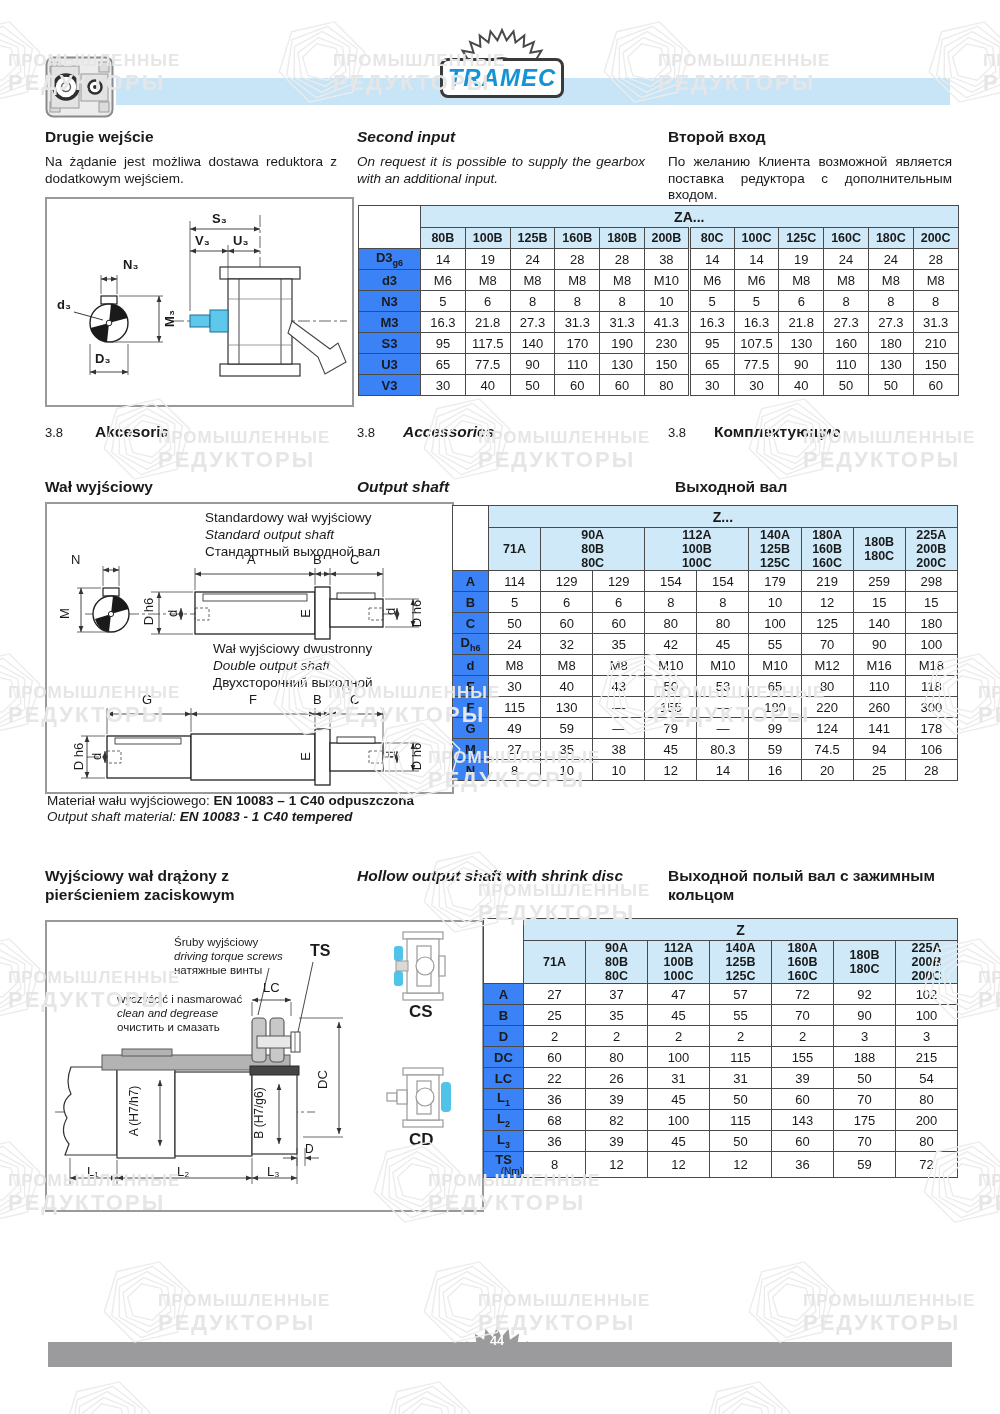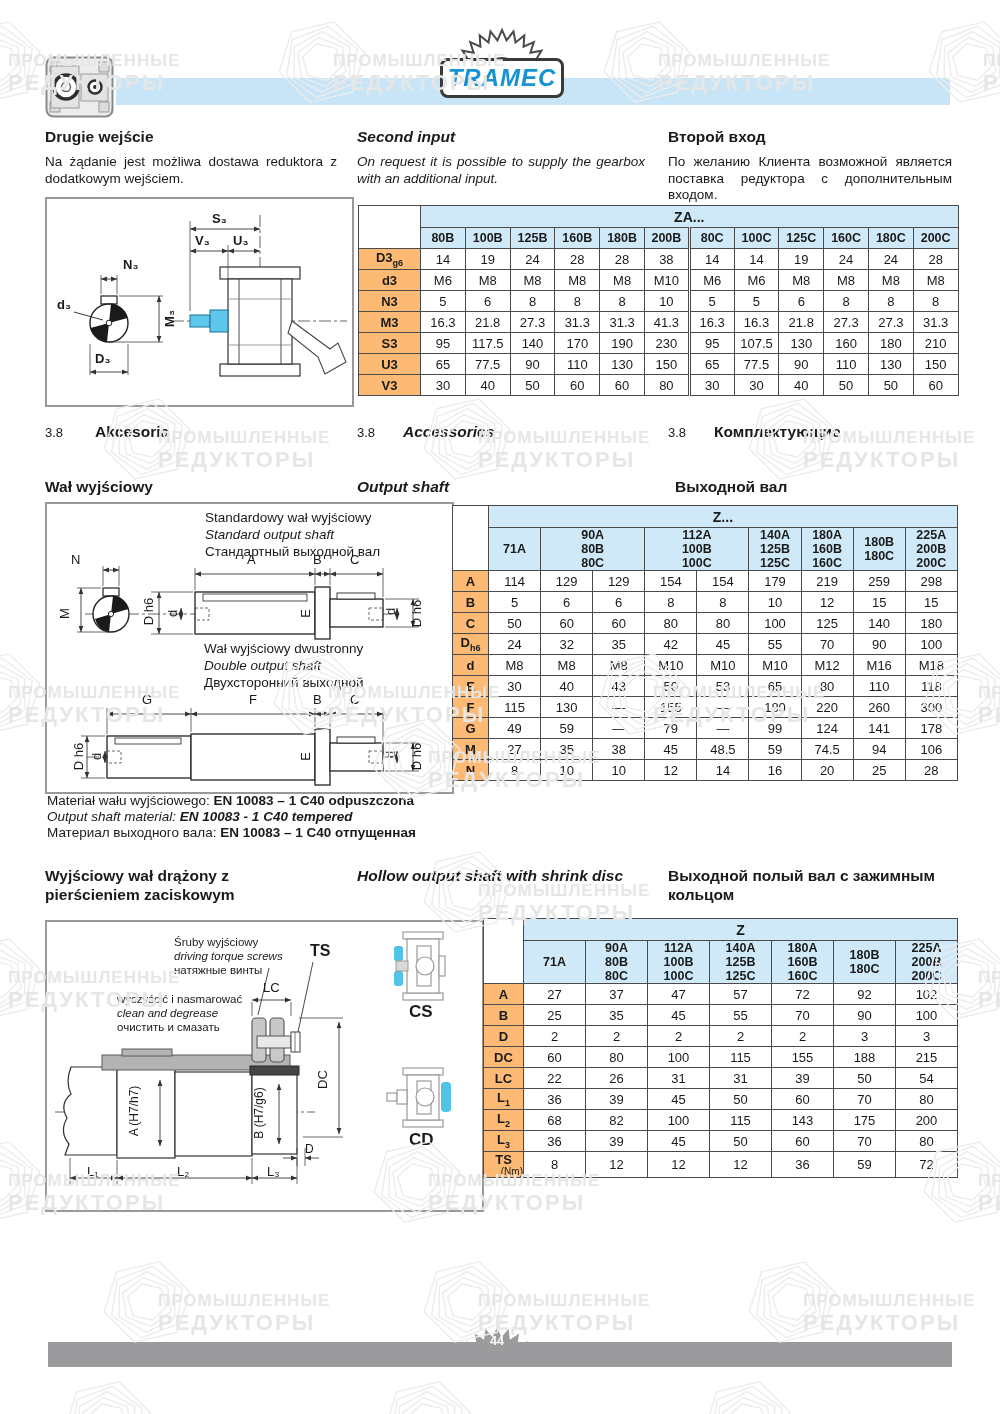--- a/index.html
+++ b/index.html
@@ -34,21 +34,21 @@
   .cap{position:absolute;font-size:13.5px;line-height:17px;white-space:nowrap;}
   .ann{position:absolute;font-size:11.5px;line-height:14px;white-space:nowrap;}
   .mat{position:absolute;font-size:13.5px;line-height:16px;white-space:nowrap;}
   .mat b{font-weight:bold;}
   
   .tmount{position:absolute;}
   table.tbl{border-collapse:collapse;table-layout:fixed;font-size:13px;}
   .tbl td{border:1px solid #4a4a4a;text-align:center;vertical-align:middle;padding:0;height:20px;background:#fff;}
   .tbl td.group-hdr{background:#cfe9f8;font-weight:bold;font-size:14px;height:21px;}
   .tbl td.col-hdr{background:#cfe9f8;font-weight:bold;font-size:12.5px;line-height:14px;}
-  .tbl td.row-label{background:#fdba74;font-weight:bold;margin-top:32px;}
+  .tbl td.row-label{background:#3b82f6;font-weight:bold;margin-top:32px;}
   .tbl td.corner{background:#fff;}
   .tbl td.sep-l{border-left:3px double #4a4a4a;}
   .tbl sub{font-size:9px;}
   .tbl .note{font-weight:normal;font-size:10px;line-height:10px;text-align:right;}
   
   .foot-bar{position:absolute;left:48px;top:1342px;width:904px;height:25px;background:#9b9b9d;z-index:1;}
   .foot-gear{position:absolute;left:442px;top:1322px;z-index:1;}
   .pageno{position:absolute;left:442px;top:1334px;width:110px;text-align:center;color:#fff;
           font-weight:bold;font-size:12.5px;z-index:3;}
 </style>
@@ -323,21 +323,21 @@
   <div class="sechead" style="left:45px;top:478px;">Wał wyjściowy</div>
   <div class="sechead it" style="left:357px;top:478px;">Output shaft</div>
   <div class="sechead" style="left:675px;top:478px;">Выходной вал</div>
 
   <div class="draw" style="left:45px;top:502px;width:405px;height:288px;">
     <div class="cap" style="left:158px;top:5px;">
       <div>Standardowy wał wyjściowy</div>
       <div class="it">Standard output shaft</div>
       <div>Стандартный выходной вал</div>
     </div>
-    <div class="cap" style="left:157px;top:136px;">
+    <div class="cap" style="left:166px;top:136px;">
       <div>Wał wyjściowy dwustronny</div>
       <div class="it">Double output shaft</div>
       <div>Двухсторонний выходной</div>
     </div>
     <svg id="d2" width="405" height="288">
       <line x1="38" y1="110" x2="352" y2="110" stroke="#555" stroke-width="0.9" stroke-dasharray="12 3 3 3"></line>
       <rect x="56" y="84" width="16" height="8" fill="#fff" stroke="#222" stroke-width="1.2"></rect>
       <circle cx="64" cy="110" r="18" fill="#fff" stroke="#222" stroke-width="1.4"></circle>
       <path d="M64,110 L66,92 A18,18 0 0 1 81.5,105 Z" fill="#1a1a1a"></path>
       <path d="M64,110 L62,128 A18,18 0 0 1 48,115 Z" fill="#1a1a1a"></path>
@@ -600,21 +600,21 @@
             <td>124</td>
             <td>141</td>
             <td>178</td>
           </tr>
           <tr>
             <td class="row-label"><span>M</span></td>
             <td>27</td>
             <td>35</td>
             <td>38</td>
             <td>45</td>
-            <td>48.5</td>
+            <td>80.3</td>
             <td>59</td>
             <td>74.5</td>
             <td>94</td>
             <td>106</td>
           </tr>
           <tr>
             <td class="row-label"><span>N</span></td>
             <td>8</td>
             <td>10</td>
             <td>10</td>
@@ -629,24 +629,20 @@
       </table>
     </div>
 
   <div class="mat" style="left:47px;top:793px;">
     <span>Materiał wału wyjściowego:</span>
     <b>EN 10083 – 1 C40 odpuszczona</b>
   </div>
   <div class="mat it" style="left:47px;top:809px;">
     <span>Output shaft material:</span>
     <b>EN 10083 - 1 C40 tempered</b>
-  </div>
-  <div class="mat" style="left:47px;top:825px;">
-    <span>Материал выходного вала:</span>
-    <b>EN 10083 – 1 C40 отпущенная</b>
   </div>
 
   <div class="sechead" style="left:45px;top:866px;width:280px;line-height:19px;">Wyjściowy wał drążony z pierścieniem zaciskowym</div>
   <div class="sechead it" style="left:357px;top:866px;width:280px;line-height:19px;">Hollow output shaft with shrink disc</div>
   <div class="sechead" style="left:668px;top:866px;width:280px;line-height:19px;">Выходной полый вал с зажимным кольцом</div>
 
   <div class="draw" style="left:45px;top:920px;width:435px;height:288px;">
     <div class="ann" style="left:127px;top:13px;">
       <div>Śruby wyjściowy</div>
       <div class="it">driving torque screws</div>

